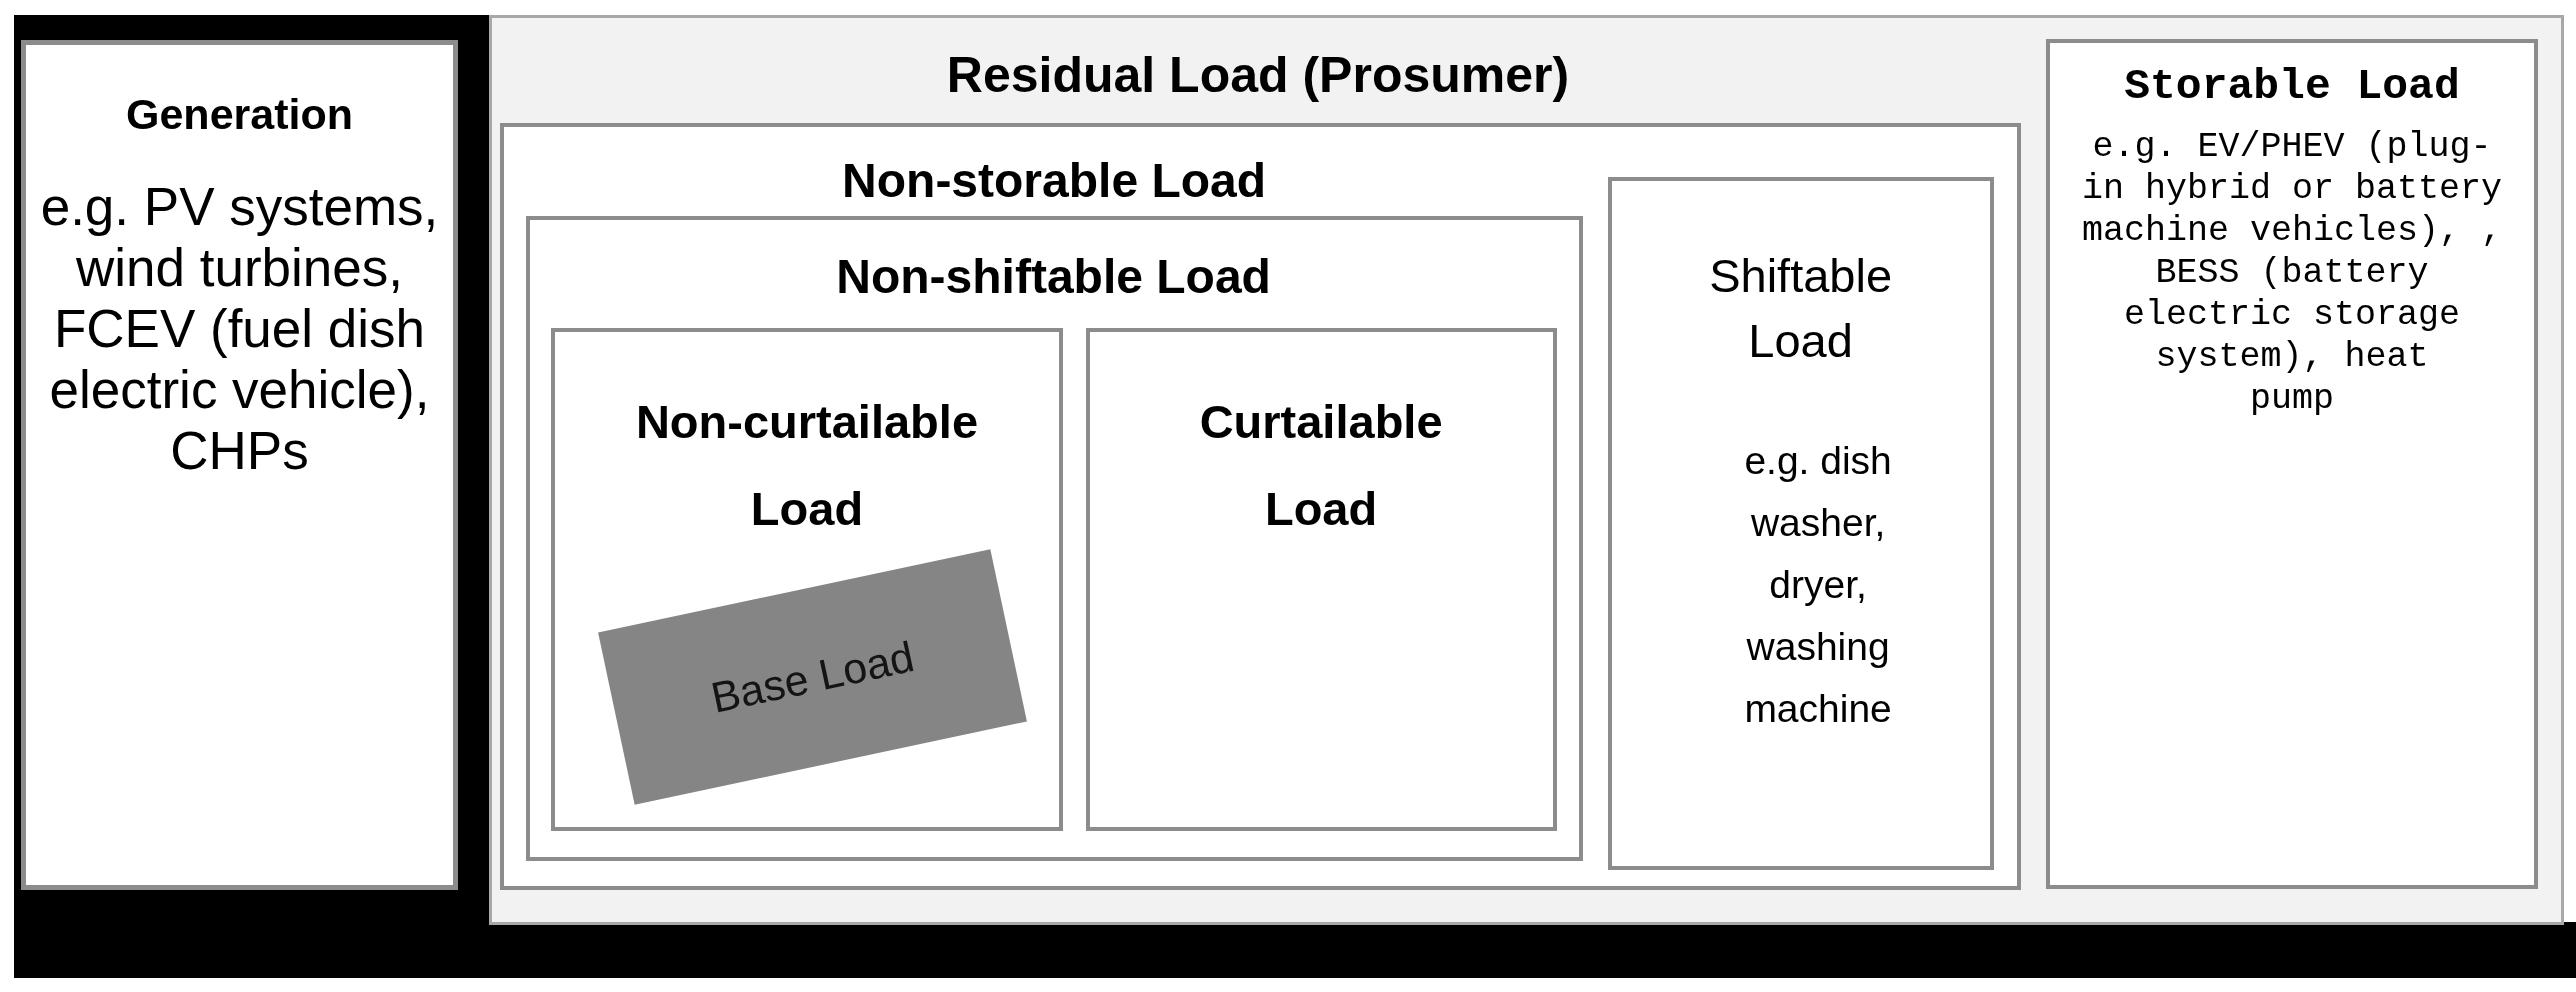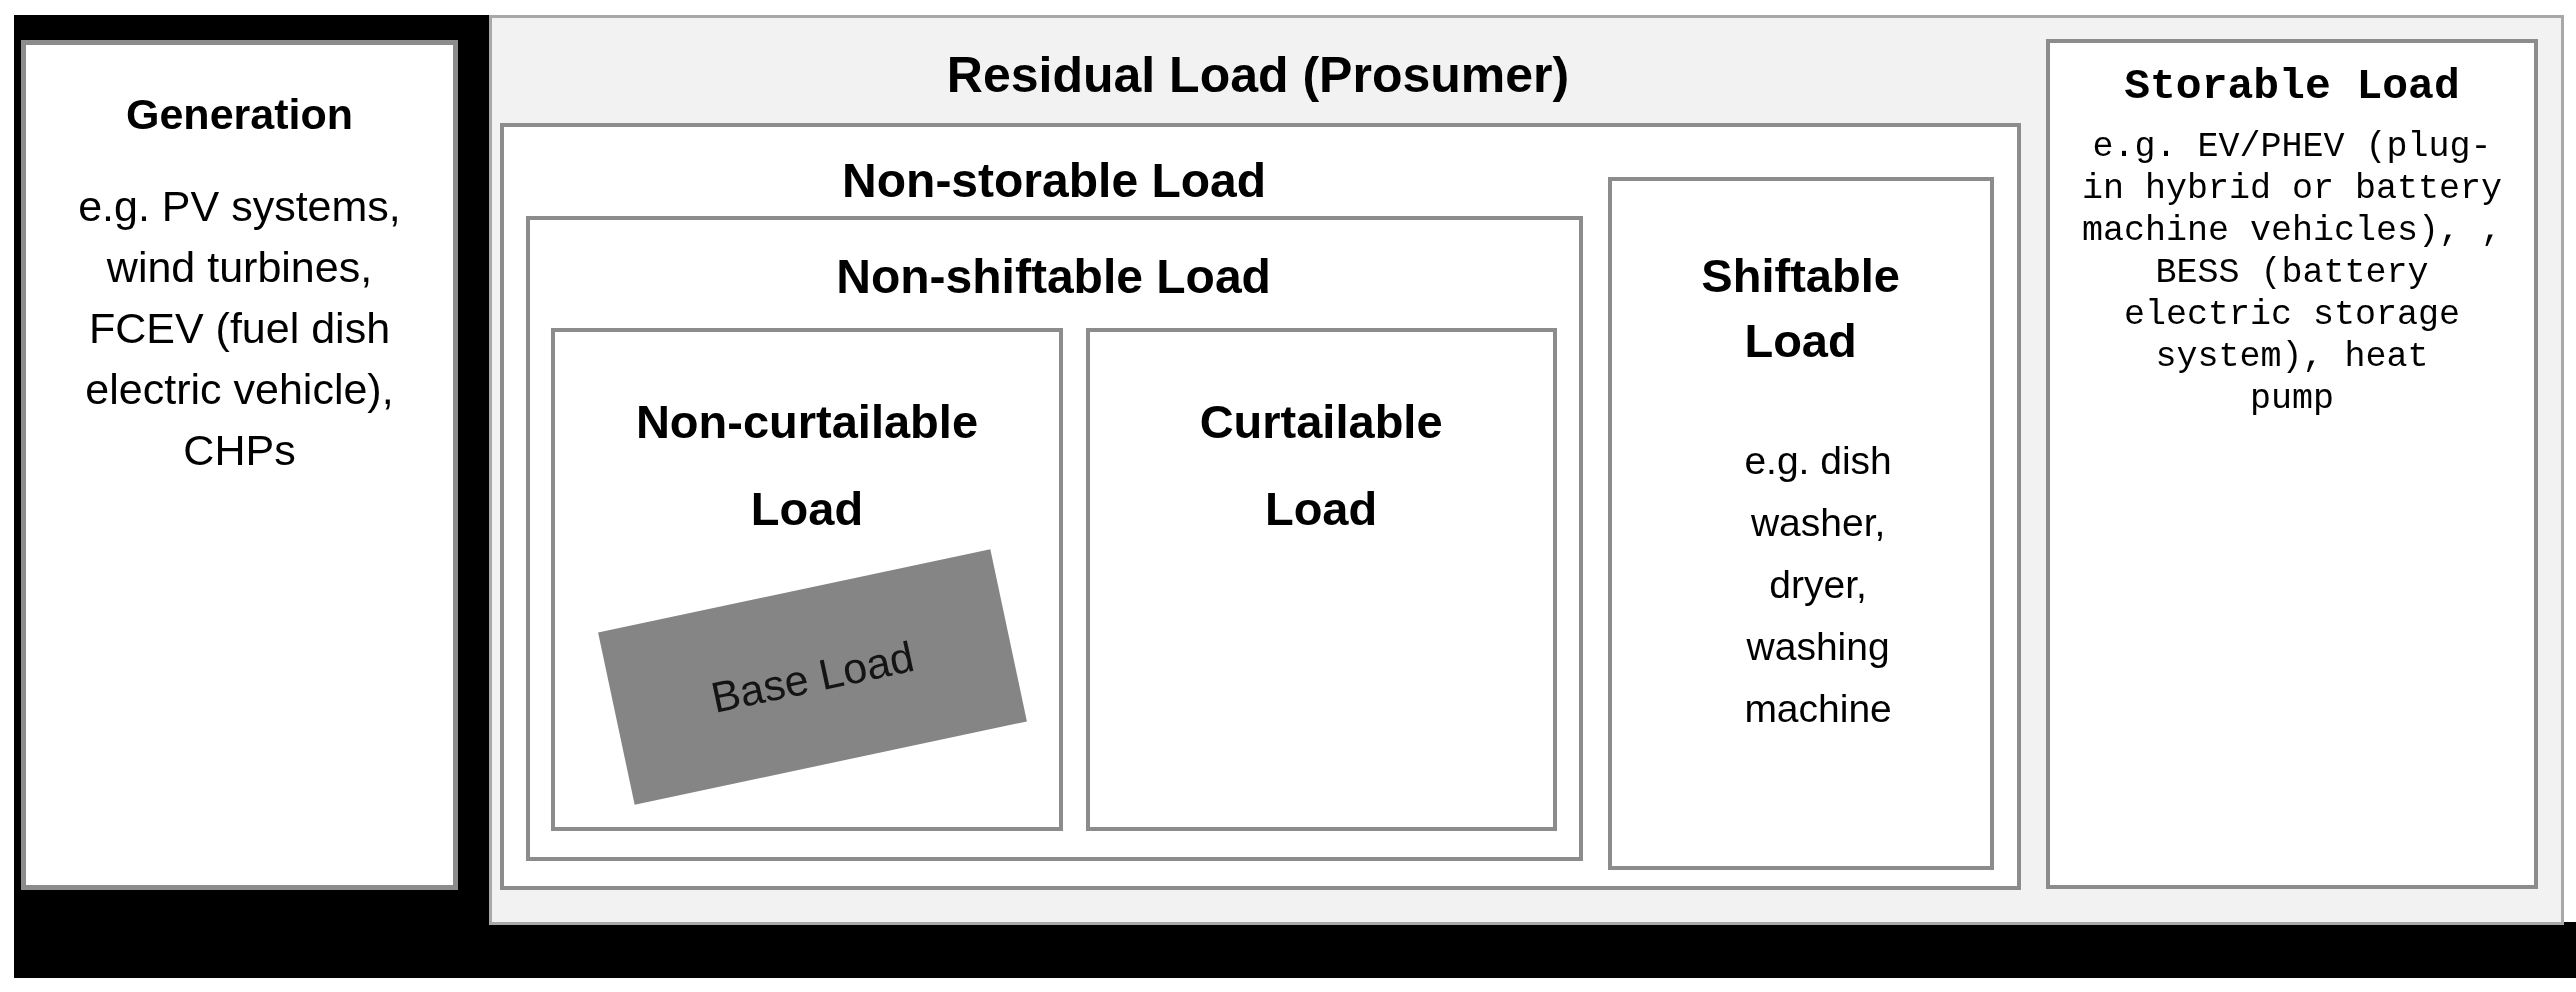--- a/index.html
+++ b/index.html
@@ -27,21 +27,21 @@
   .backdrop-left{left:14px;top:15px;width:475px;height:962px;background:var(--backdrop,#000);}
   .backdrop-bottom{left:14px;top:922px;width:2562px;height:56px;background:var(--backdrop,#000);}
 
   
   .gen-box{
     left:21px;top:40px;width:437px;height:850px;
     background:var(--box-bg,#fff);
     border:5.5px solid var(--box-border,#8c8c8c);
   }
   .gen-title{left:0;top:44px;width:100%;text-align:center;font-size:43px;line-height:51px;font-weight:bold;}
-  .gen-body{left:0;top:131px;width:100%;text-align:center;font-size:43px;line-height:61px;}
+  .gen-body{left:0;top:131px;width:100%;text-align:center;font-size:53px;line-height:61px;}
 
   
   .container{
     left:489px;top:15px;width:2075px;height:910px;
     background:var(--container-bg,#f2f2f2);
     border:3.5px solid var(--container-border,#a8a8a8);
   }
   .residual-title{left:0;top:28px;width:1532px;text-align:center;font-size:50px;line-height:58px;font-weight:bold;}
 
   
@@ -79,21 +79,21 @@
     display:flex;align-items:center;justify-content:center;
     font-size:43px;color:#141414;
   }
 
   
   .shiftable{
     left:1104px;top:50px;width:386px;height:693px;
     background:var(--box-bg,#fff);
     border:4.8px solid var(--box-border,#8c8c8c);
   }
-  .shiftable-title{left:0;top:62px;width:100%;text-align:center;font-size:47px;line-height:65px;font-weight:bold;}
+  .shiftable-title{left:0;top:62px;width:100%;text-align:center;font-size:47px;line-height:65px;font-weight:normal;}
   .shiftable-body{left:0;top:249px;width:100%;padding-left:35px;text-align:center;font-size:39px;line-height:62px;}
 
   
   .storable{
     left:1554px;top:21.4px;width:492px;height:850px;
     background:var(--box-bg,#fff);
     border:4.8px solid var(--box-border,#8c8c8c);
     font-family:Liberation Mono, monospace;
   }
   .storable-title{left:0;top:16.6px;width:100%;text-align:center;font-size:43px;line-height:53px;font-weight:bold;}

